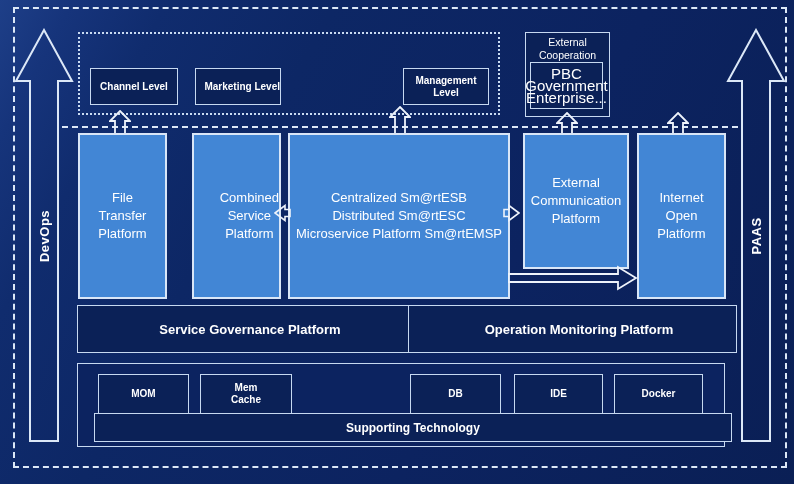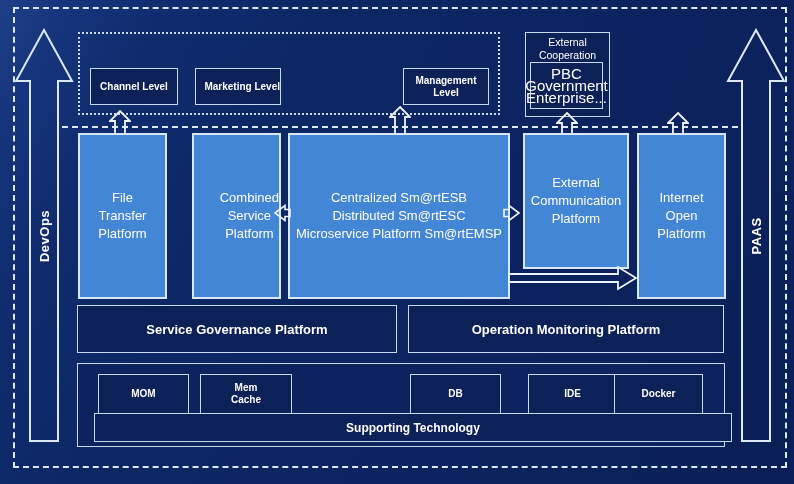--- a/index.html
+++ b/index.html
@@ -10,21 +10,21 @@
   }
   .abs{position:absolute;}
   .pre{white-space:pre-line;}
   .ctr{display:flex;align-items:center;justify-content:center;text-align:center;}
   .dashed-outer{border:2px dashed #dce8f7;}
   .dotted-box{border:2px dotted #c9dbf2;}
   .box-dark{background:#0b2157;border:1.5px solid #c7d9f1;}
   .box-light{background:#4286d5;border:2px solid #d9e6f7;}
   .lvl{font-size:10px;font-weight:bold;line-height:12px;}
   .plat{font-size:13px;line-height:18px;}
-  .gov{font-size:13px;font-weight:bold;}
+  .gov{font-size:13px;font-weight:bold;padding-left:13px;}
   .tech{font-size:10px;font-weight:bold;line-height:12px;}
   .rail-label{
     position:absolute;top:50%;left:50%;
     transform:translate(-50%,-50%) rotate(-90deg);
     font-size:13px;font-weight:bold;letter-spacing:.5px;white-space:nowrap;
   }
   .title-sm{font-size:10.5px;line-height:13px;padding-top:3px;text-align:center;}
   .body-sm{font-size:15px;line-height:12px;}
   svg{display:block;}
 </style>
@@ -134,21 +134,21 @@
     <div class="abs box-dark ctr tech pre" style="left:20px;top:10px;width:89px;height:38px;">
       <span>MOM</span>
     </div>
     <div class="abs box-dark ctr tech pre" style="left:122px;top:10px;width:90px;height:38px;">
       <span>Mem
 Cache</span>
     </div>
     <div class="abs box-dark ctr tech pre" style="left:332px;top:10px;width:89px;height:38px;">
       <span>DB</span>
     </div>
-    <div class="abs box-dark ctr tech pre" style="left:436px;top:10px;width:87px;height:38px;margin-left:14px;">
+    <div class="abs box-dark ctr tech pre" style="left:436px;top:10px;width:87px;height:38px;">
       <span>IDE</span>
     </div>
     <div class="abs box-dark ctr tech pre" style="left:536px;top:10px;width:87px;height:38px;">
       <span>Docker</span>
     </div>
     <div class="abs box-dark ctr" style="left:16px;top:49px;width:636px;height:27px;font-size:12px;font-weight:bold;">
       <span>Supporting Technology</span>
     </div>
   </div>
 

